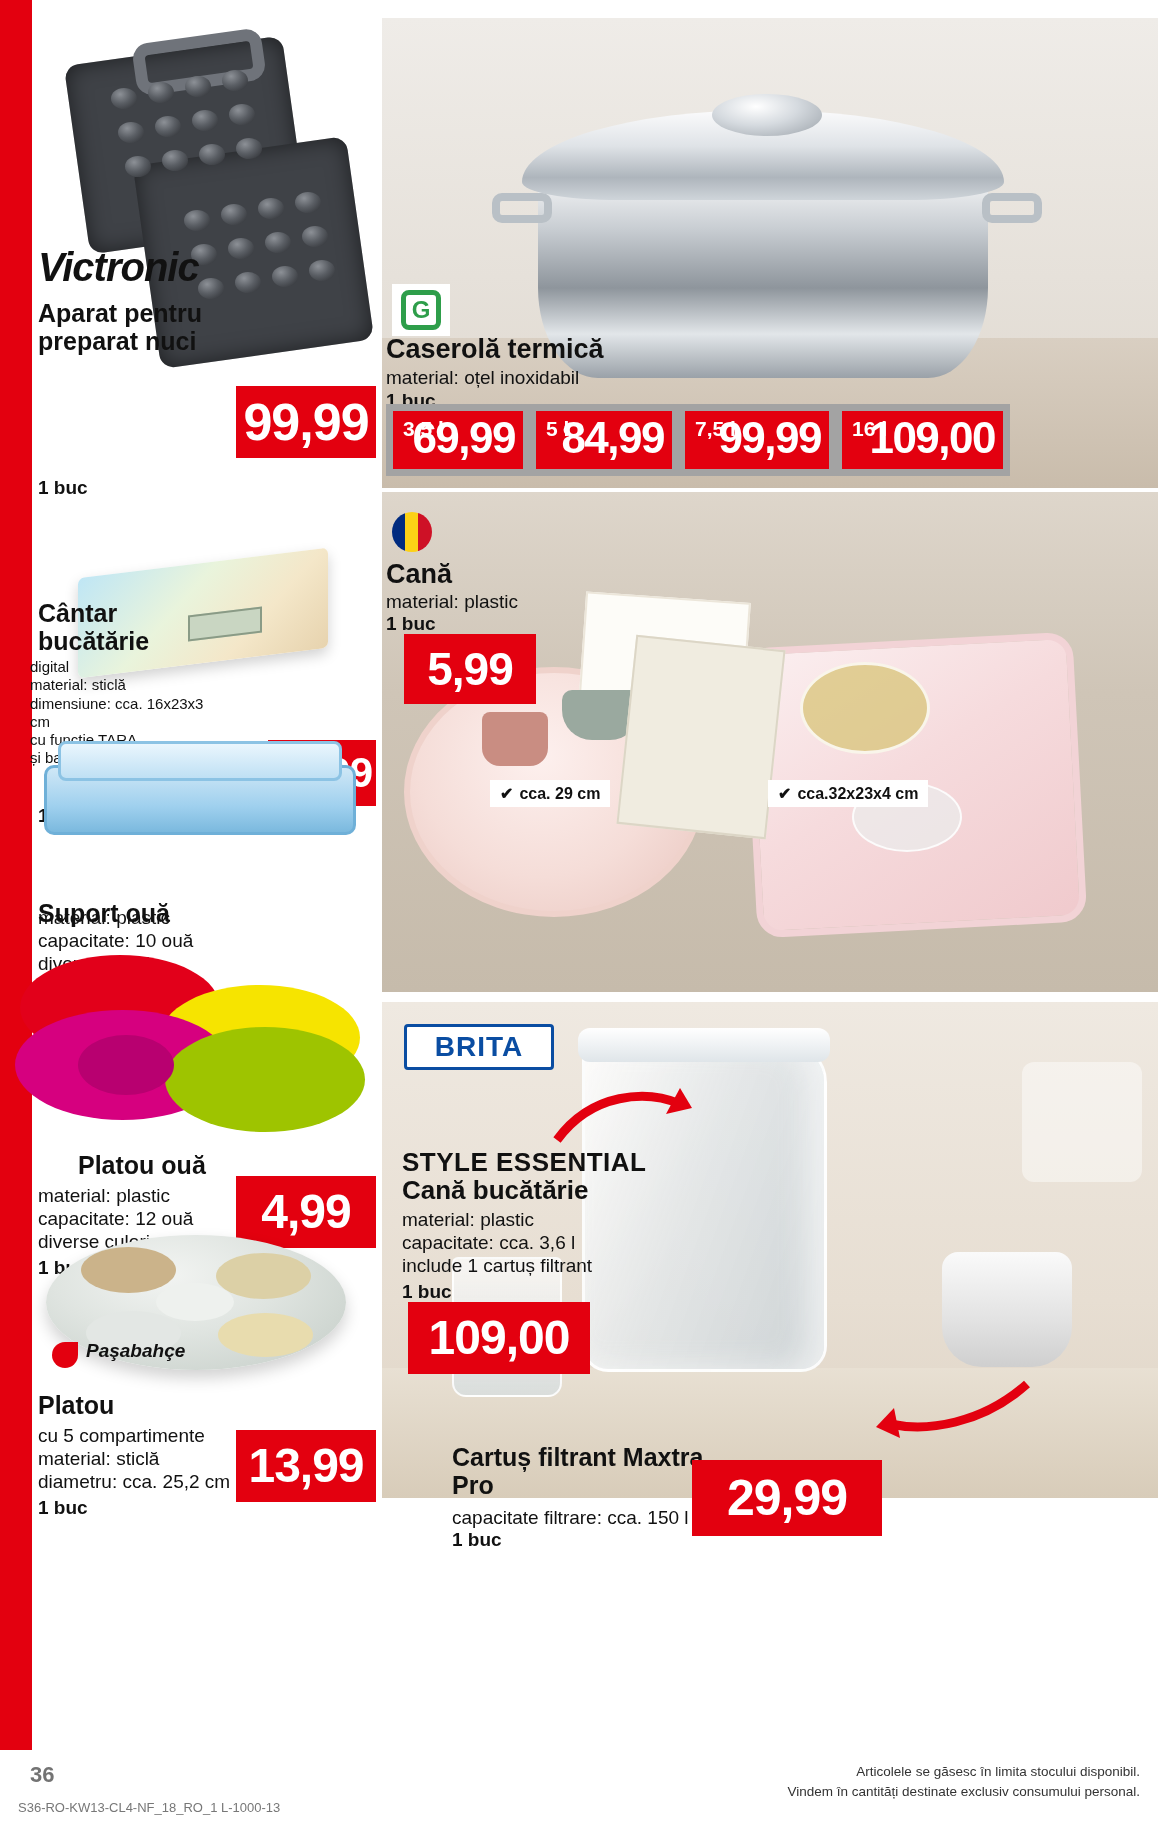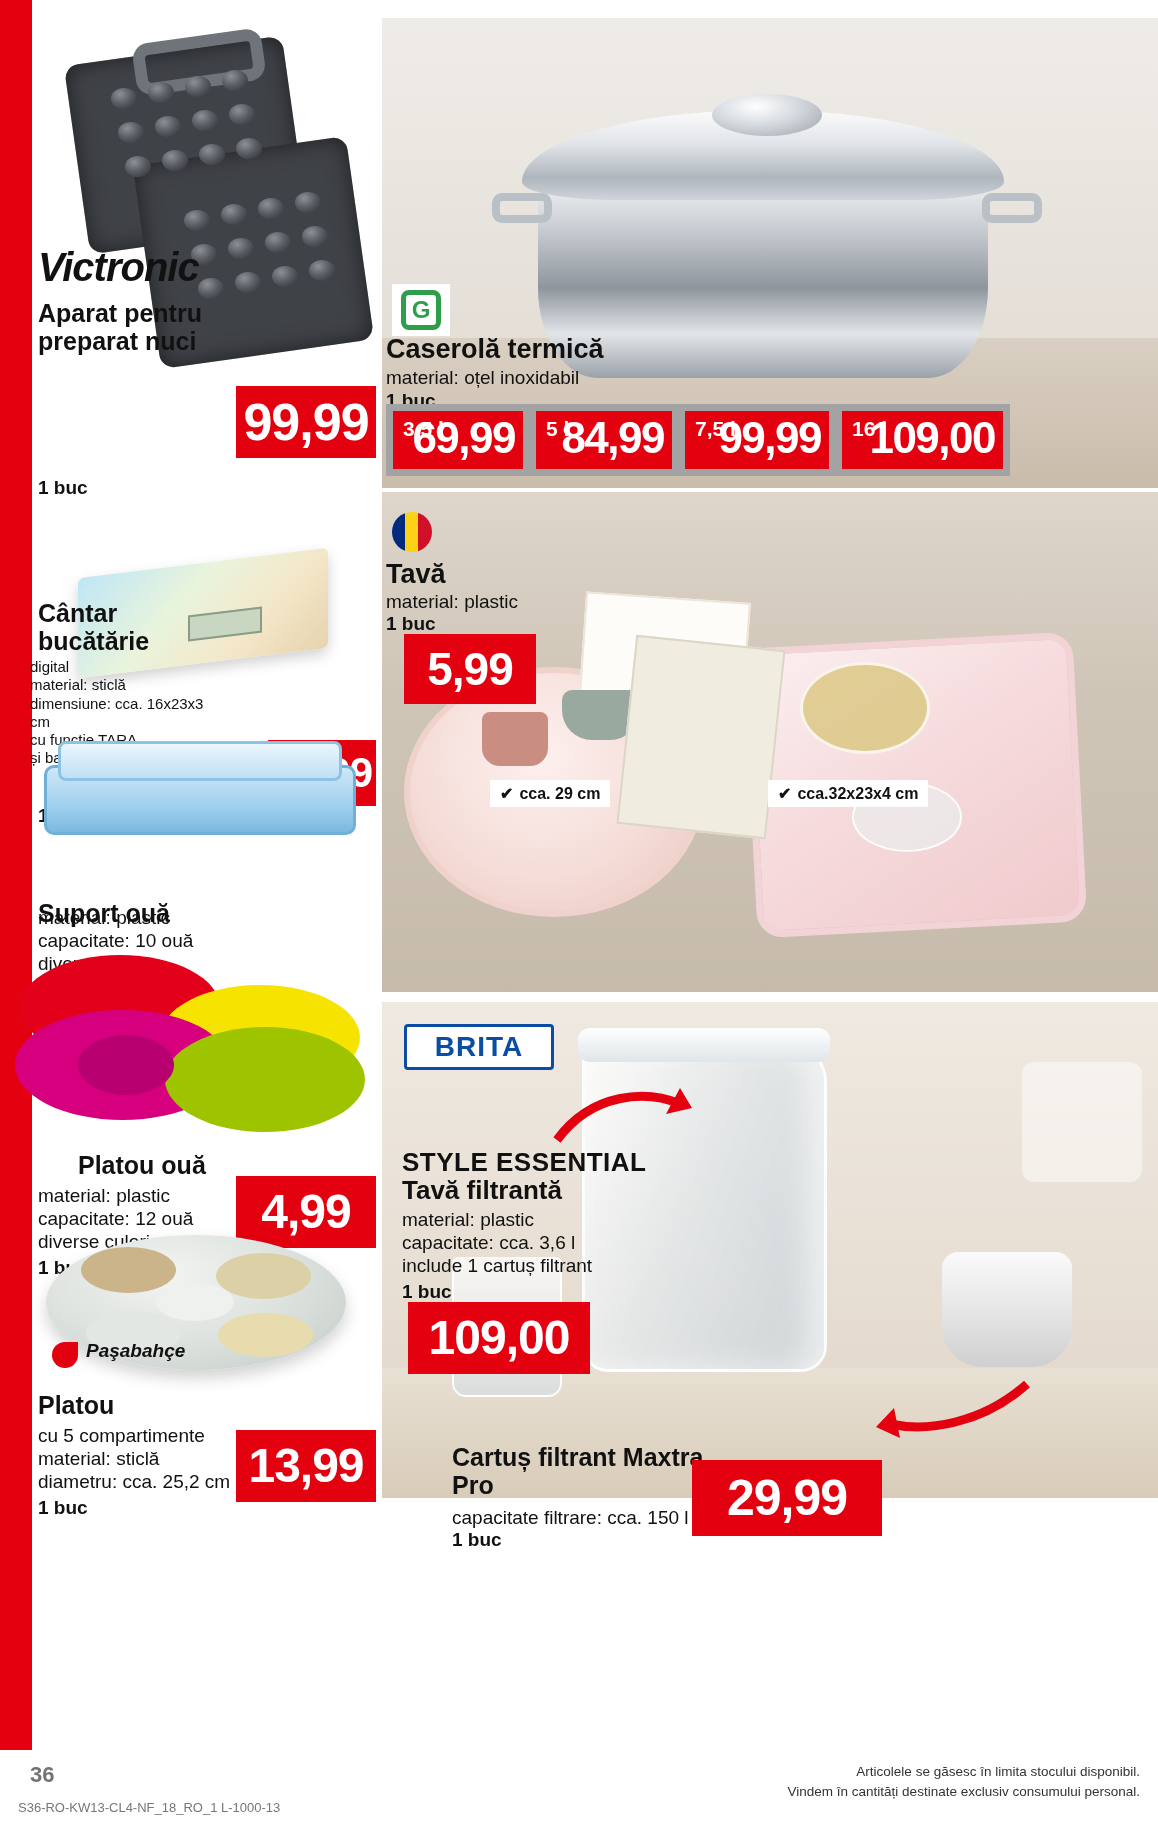--- a/index.html
+++ b/index.html
@@ -341,21 +341,21 @@
     <div class="tray-rect"></div>
     <div style="position:absolute;left:200px;top:105px;width:165px;height:115px;background:#fdfcf8;border:2px solid #ece6da;transform:rotate(4deg);"></div>
     <div style="position:absolute;left:100px;top:220px;width:66px;height:54px;border-radius:8px 8px 18px 18px;background:#c98d82;"></div>
     <div style="position:absolute;left:180px;top:198px;width:78px;height:50px;border-radius:10px 10px 30px 30px;background:#9aa99f;"></div>
     <div style="position:absolute;left:418px;top:170px;width:130px;height:92px;border-radius:50%;background:rgba(216,196,120,.75);border:3px solid rgba(255,255,255,.8);"></div>
     <div style="position:absolute;left:470px;top:290px;width:110px;height:70px;border-radius:50%;background:rgba(235,235,235,.75);border:2px solid rgba(255,255,255,.85);"></div>
     <div style="position:absolute;left:244px;top:150px;width:150px;height:190px;background:#f0ece0;transform:rotate(6deg);border:2px solid #dcd6c6;"></div>
   </div>
 
   <div class="small-flag" style="left:392px; top:512px;"></div>
-  <div style="position:absolute;left:386px;top:560px;font-size:27px;" class="prod-title">Tavă</div>
+  <div style="position:absolute;left:386px;top:560px;font-size:27px;" class="prod-title">Cană</div>
   <div style="position:absolute;left:386px;top:590px;font-size:19px;" class="prod-desc">material: plastic</div>
   <div style="position:absolute;left:386px;top:612px;font-size:19px;font-weight:bold;" class="prod-desc">1 buc</div>
   <div class="price-tag" style="left:404px; top:634px; width:132px; height:70px; font-size:46px;">5,99</div>
 
   <div class="check-badge" style="left:490px; top:780px;">
     <span>✔</span>
     <span>cca. 29 cm</span>
   </div>
   <div class="check-badge" style="left:768px; top:780px;">
     <span>✔</span>
@@ -374,21 +374,21 @@
       <path d="M5 58 C40 10, 95 8, 128 22" stroke="#e3000f" stroke-width="9" fill="none"></path>
       <polygon points="128,6 140,26 114,32" fill="#e3000f"></polygon>
     </svg>
     <svg class="arrow-red" style="left:490px; top:370px; width:160px; height:70px;" viewBox="0 0 160 70">
       <path d="M155 12 C110 52, 55 60, 18 52" stroke="#e3000f" stroke-width="9" fill="none"></path>
       <polygon points="22,36 4,55 28,66" fill="#e3000f"></polygon>
     </svg>
   </div>
 
   <div style="position:absolute;left:402px;top:1148px;font-size:26px;font-weight:bold;letter-spacing:.5px;" class="prod-title">STYLE ESSENTIAL</div>
-  <div style="position:absolute;left:402px;top:1176px;font-size:26px;" class="prod-title">Tavă filtrantă</div>
+  <div style="position:absolute;left:402px;top:1176px;font-size:26px;" class="prod-title">Cană bucătărie</div>
   <div style="position:absolute;left:402px;top:1208px;width:230px;font-size:19px;white-space:pre-line;" class="prod-desc">material: plastic
 capacitate: cca. 3,6 l
 include 1 cartuș filtrant</div>
   <div style="position:absolute;left:402px;top:1280px;font-size:19px;font-weight:bold;" class="prod-desc">1 buc</div>
   <div class="price-tag" style="left:408px; top:1302px; width:182px; height:72px; font-size:48px;">109,00</div>
 
   <div style="position:absolute;left:452px;top:1444px;width:260px;font-size:25px;" class="prod-title">Cartuș filtrant Maxtra Pro</div>
   <div style="position:absolute;left:452px;top:1506px;width:300px;font-size:19px;" class="prod-desc">capacitate filtrare: cca. 150 l</div>
   <div style="position:absolute;left:452px;top:1528px;font-size:19px;font-weight:bold;" class="prod-desc">1 buc</div>
   <div class="price-tag" style="left:692px; top:1460px; width:190px; height:76px; font-size:50px;">29,99</div>

